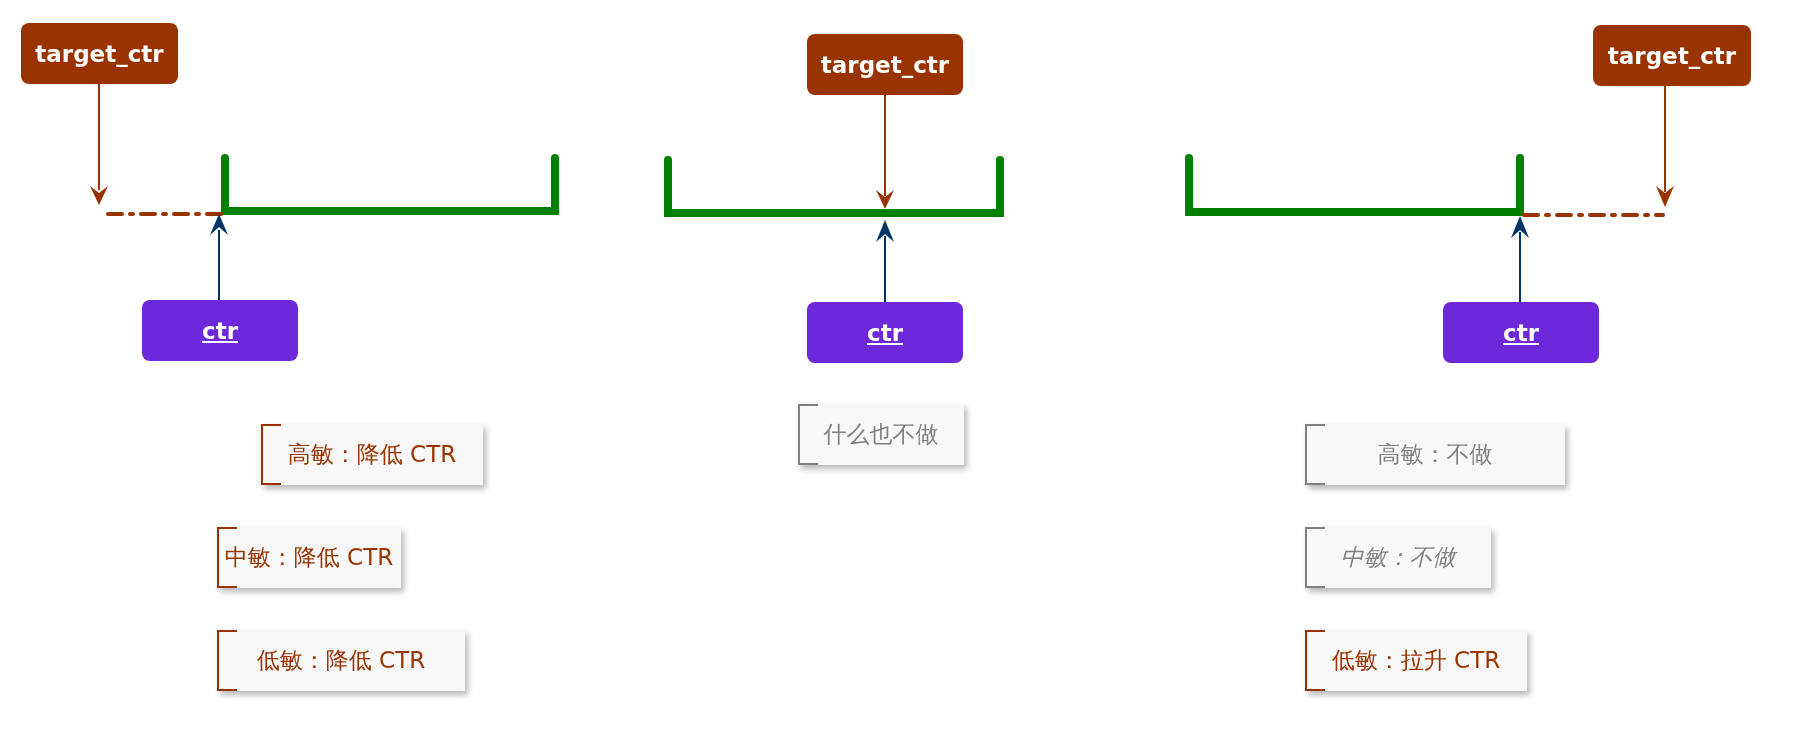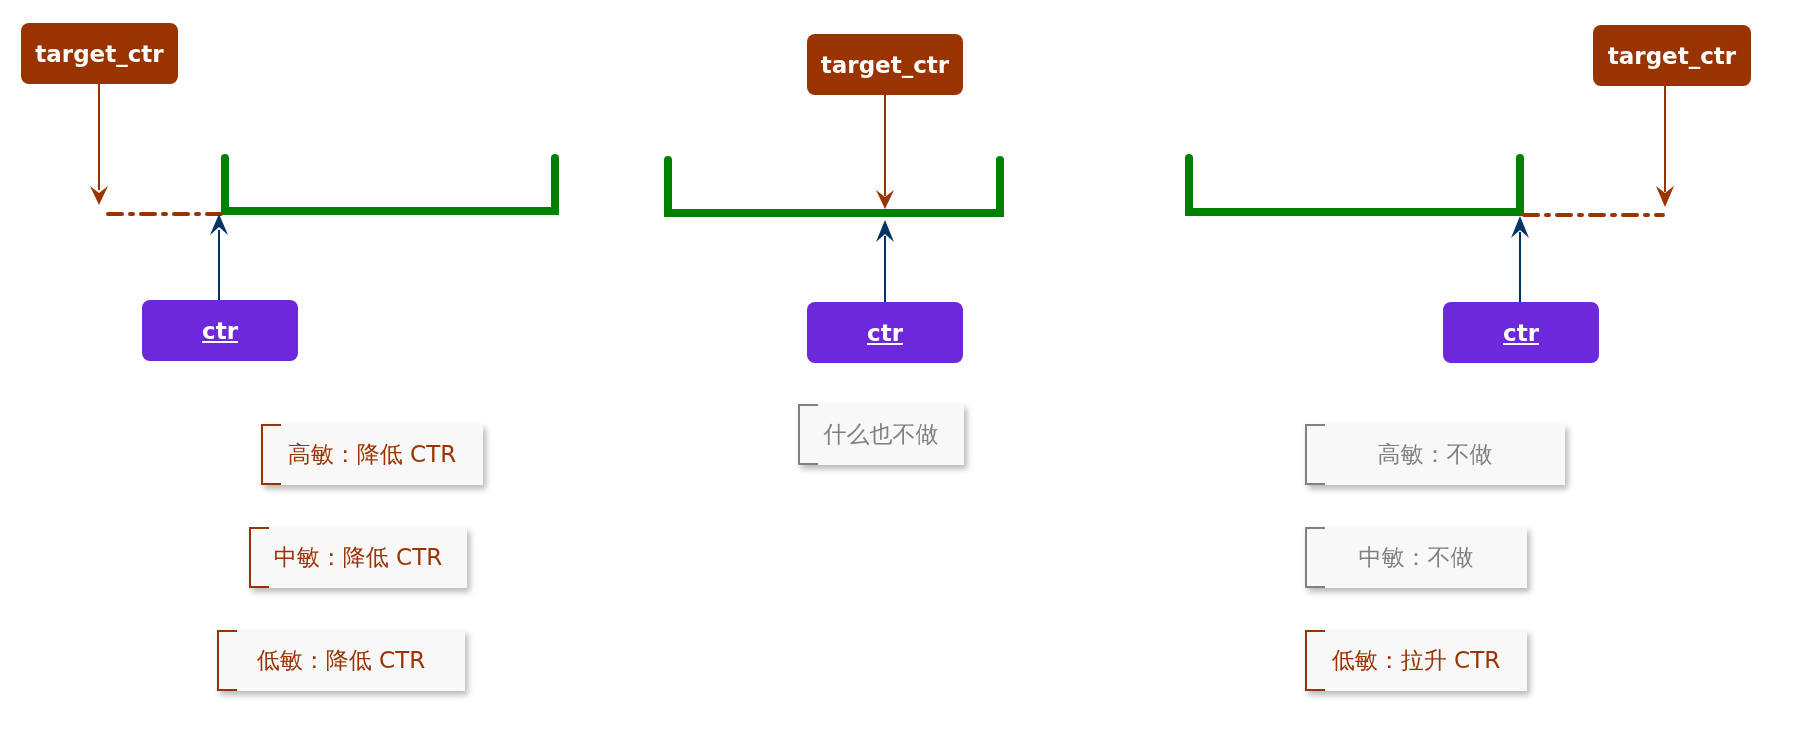--- a/index.html
+++ b/index.html
@@ -61,20 +61,20 @@
 <div class="node target" style="left:21px;top:23px;width:157px;height:61px;">target_ctr</div>
 <div class="node actual" style="left:142px;top:300px;width:156px;height:61px;">ctr</div>
 
 <div class="node target" style="left:807px;top:34px;width:156px;height:61px;">target_ctr</div>
 <div class="node actual" style="left:807px;top:302px;width:156px;height:61px;">ctr</div>
 
 <div class="node target" style="left:1593px;top:25px;width:158px;height:61px;">target_ctr</div>
 <div class="node actual" style="left:1443px;top:302px;width:156px;height:61px;">ctr</div>
 
 <div class="label action" style="left:217px;top:424px;width:222px;margin-left:44px;">高敏：降低 CTR</div>
-<div class="label action" style="left:217px;top:527px;width:218px;margin-left:32px;">中敏：降低 CTR</div>
+<div class="label action" style="left:217px;top:527px;width:184px;">中敏：降低 CTR</div>
 <div class="label action" style="left:217px;top:630px;width:248px;">低敏：降低 CTR</div>
 
 <div class="label noop" style="left:798px;top:404px;width:166px;">什么也不做</div>
 
 <div class="label noop" style="left:1305px;top:424px;width:260px;">高敏：不做</div>
-<div class="label noop" style="left:1305px;top:527px;width:222px;">中敏：不做</div>
+<div class="label noop" style="left:1305px;top:527px;width:186px;font-style:italic;">中敏：不做</div>
 <div class="label action" style="left:1305px;top:630px;width:222px;">低敏：拉升 CTR</div>
 
 </body></html>

